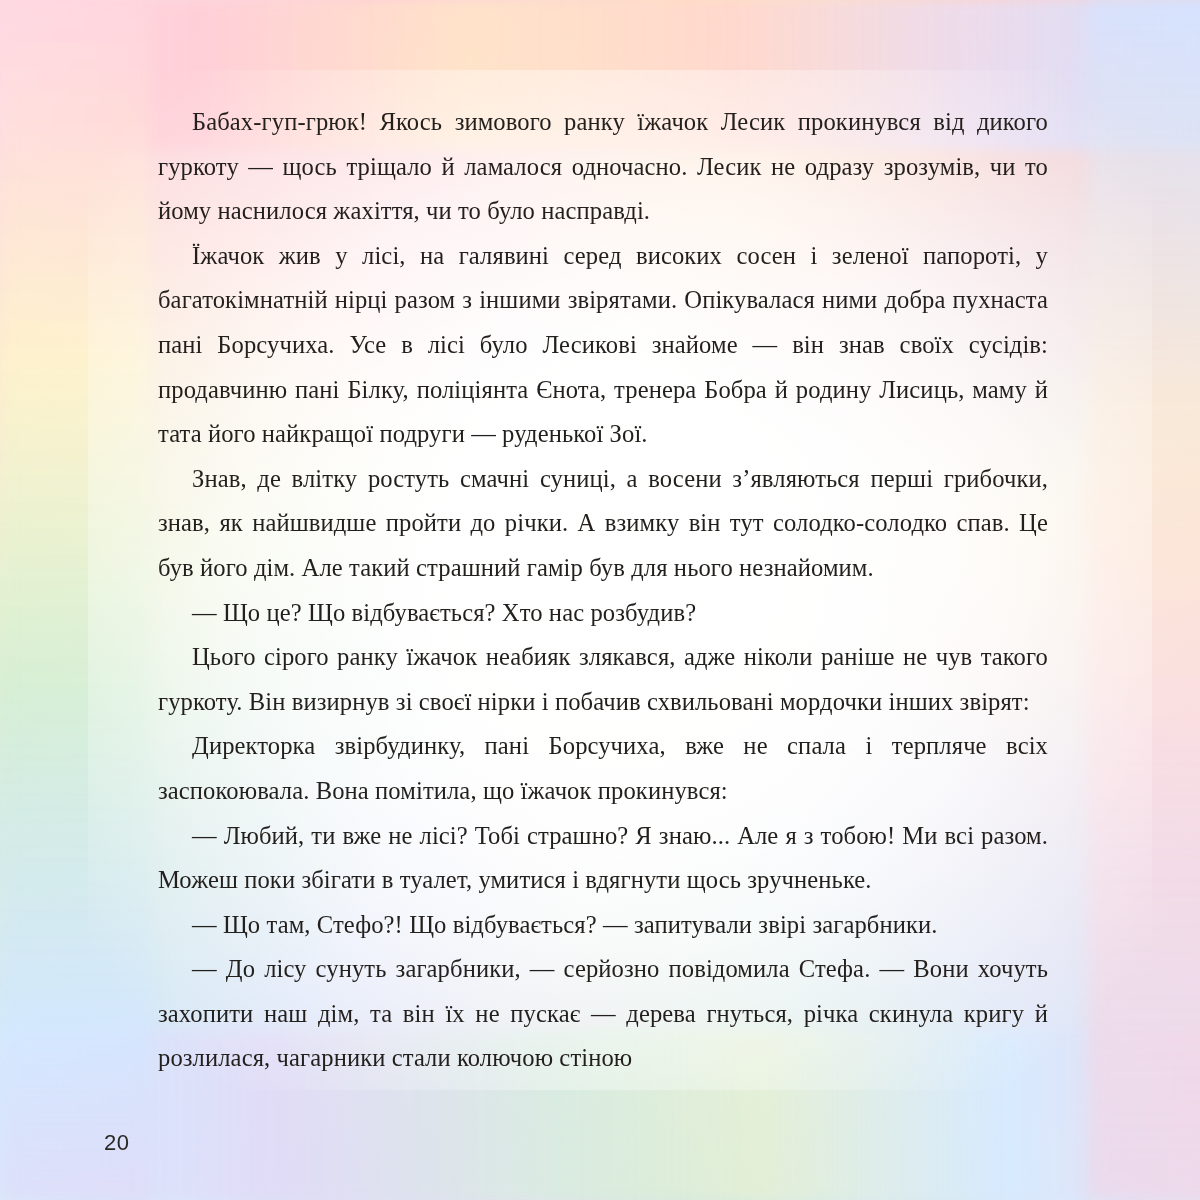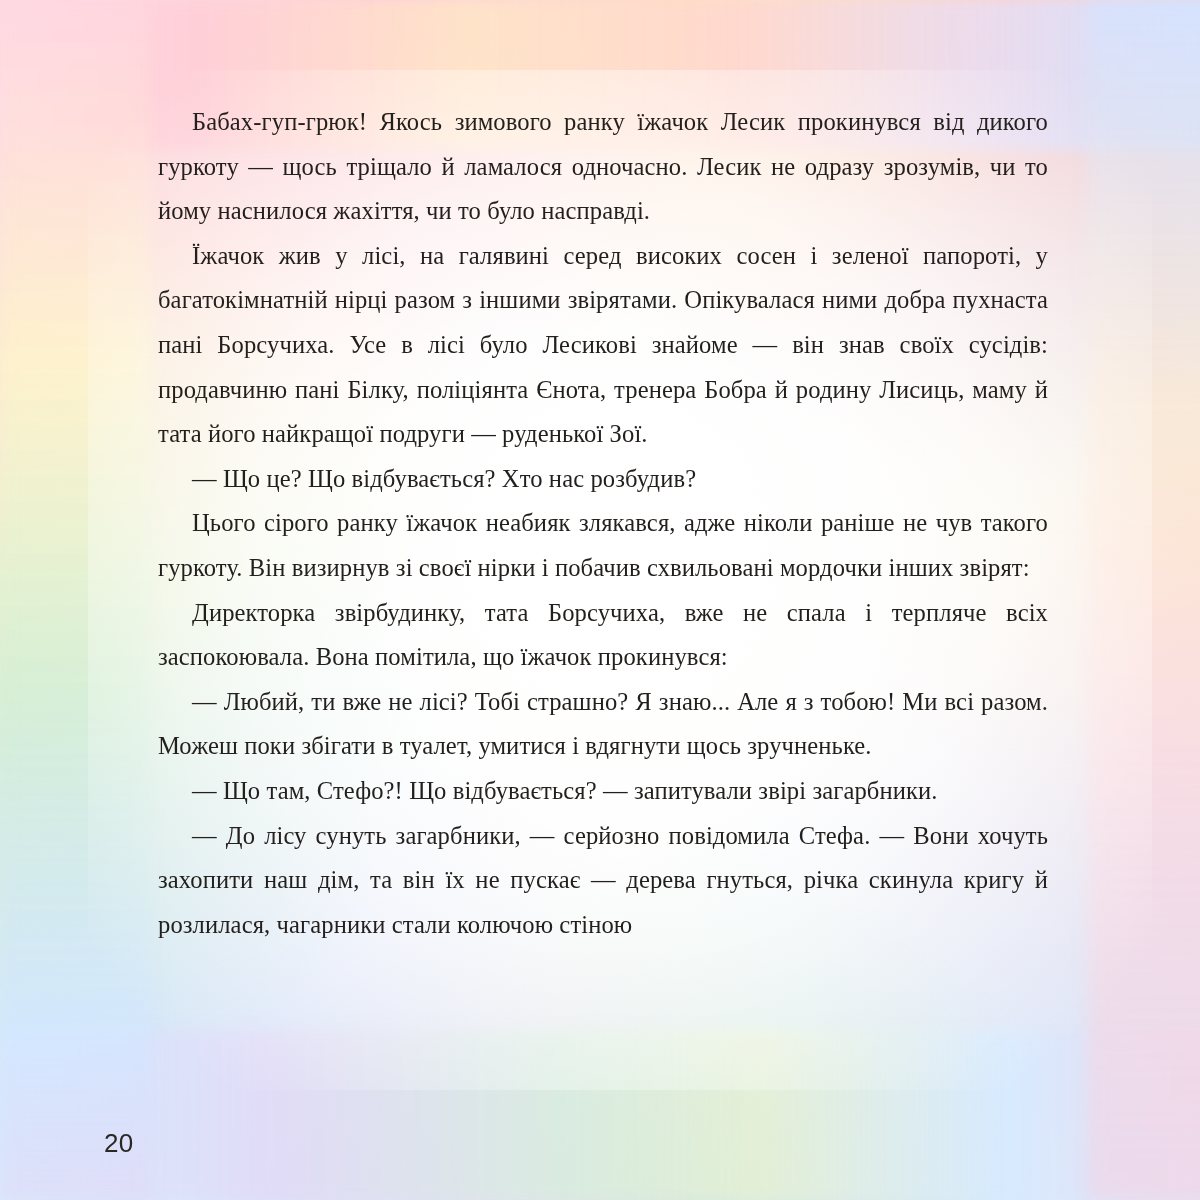--- a/index.html
+++ b/index.html
@@ -119,43 +119,44 @@
   }
   .text-block p.last {
     text-align: justify;
   }
 
   
   .folio {
     position: absolute;
     left: 104px;
     bottom: 44px;
-    font-size: 26px;
+    font-size: 22px;
     line-height: 26px;
     color: #2b2824;
     font-family: "Liberation Sans", sans-serif;
     letter-spacing: 0.4px;
   }
 </style>
 </head>
 <body>
 
 <div class="page">
   <div class="wash"></div>
   <div class="wash-top"></div>
   <div class="wash-bottom"></div>
   <div class="wash-left"></div>
   <div class="wash-right"></div>
   <div class="paper-veil"></div>
 
   <div class="text-block">
     <p>Бабах-гуп-грюк! Якось зимового ранку їжачок Лесик прокинувся від дикого гуркоту — щось тріщало й ламалося одночасно. Лесик не одразу зрозумів, чи то йому наснилося жахіття, чи то було насправді.</p>
     <p>Їжачок жив у лісі, на галявині серед високих сосен і зеленої папороті, у багатокімнатній нірці разом з іншими звірятами. Опікувалася ними добра пухнаста пані Борсучиха. Усе в лісі було Лесикові знайоме — він знав своїх сусідів: продавчиню пані Білку, поліціянта Єнота, тренера Бобра й родину Лисиць, маму й тата його найкращої подруги — руденької Зої.</p>
+    <p>Знав, де влітку ростуть смачні суниці, а восени з’являються перші грибочки, знав, як найшвидше пройти до річки. А взимку він тут солодко-солодко спав. Це був його дім. Але такий страшний гамір був для нього незнайомим.</p>
     <p>— Що це? Що відбувається? Хто нас розбудив?</p>
     <p>Цього сірого ранку їжачок неабияк злякався, адже ніколи раніше не чув такого гуркоту. Він визирнув зі своєї нірки і побачив схвильовані мордочки інших звірят:</p>
-    <p>Директорка звірбудинку, тата Борсучиха, вже не спала і терпляче всіх заспокоювала. Вона помітила, що їжачок прокинувся:</p>
+    <p>Директорка звірбудинку, пані Борсучиха, вже не спала і терпляче всіх заспокоювала. Вона помітила, що їжачок прокинувся:</p>
     <p>— Любий, ти вже не лісі? Тобі страшно? Я знаю... Але я з тобою! Ми всі разом. Можеш поки збігати в туалет, умитися і вдягнути щось зручненьке.</p>
     <p>— Що там, Стефо?! Що відбувається? — запитували звірі загарбники.</p>
     <p class="last">— До лісу сунуть загарбники, — серйозно повідомила Стефа. — Вони хочуть захопити наш дім, та він їх не пускає — дерева гнуться, річка скинула кригу й розлилася, чагарники стали колючою стіною</p>
   </div>
 
   <div class="folio">20</div>
 </div>
 
 </body></html>

